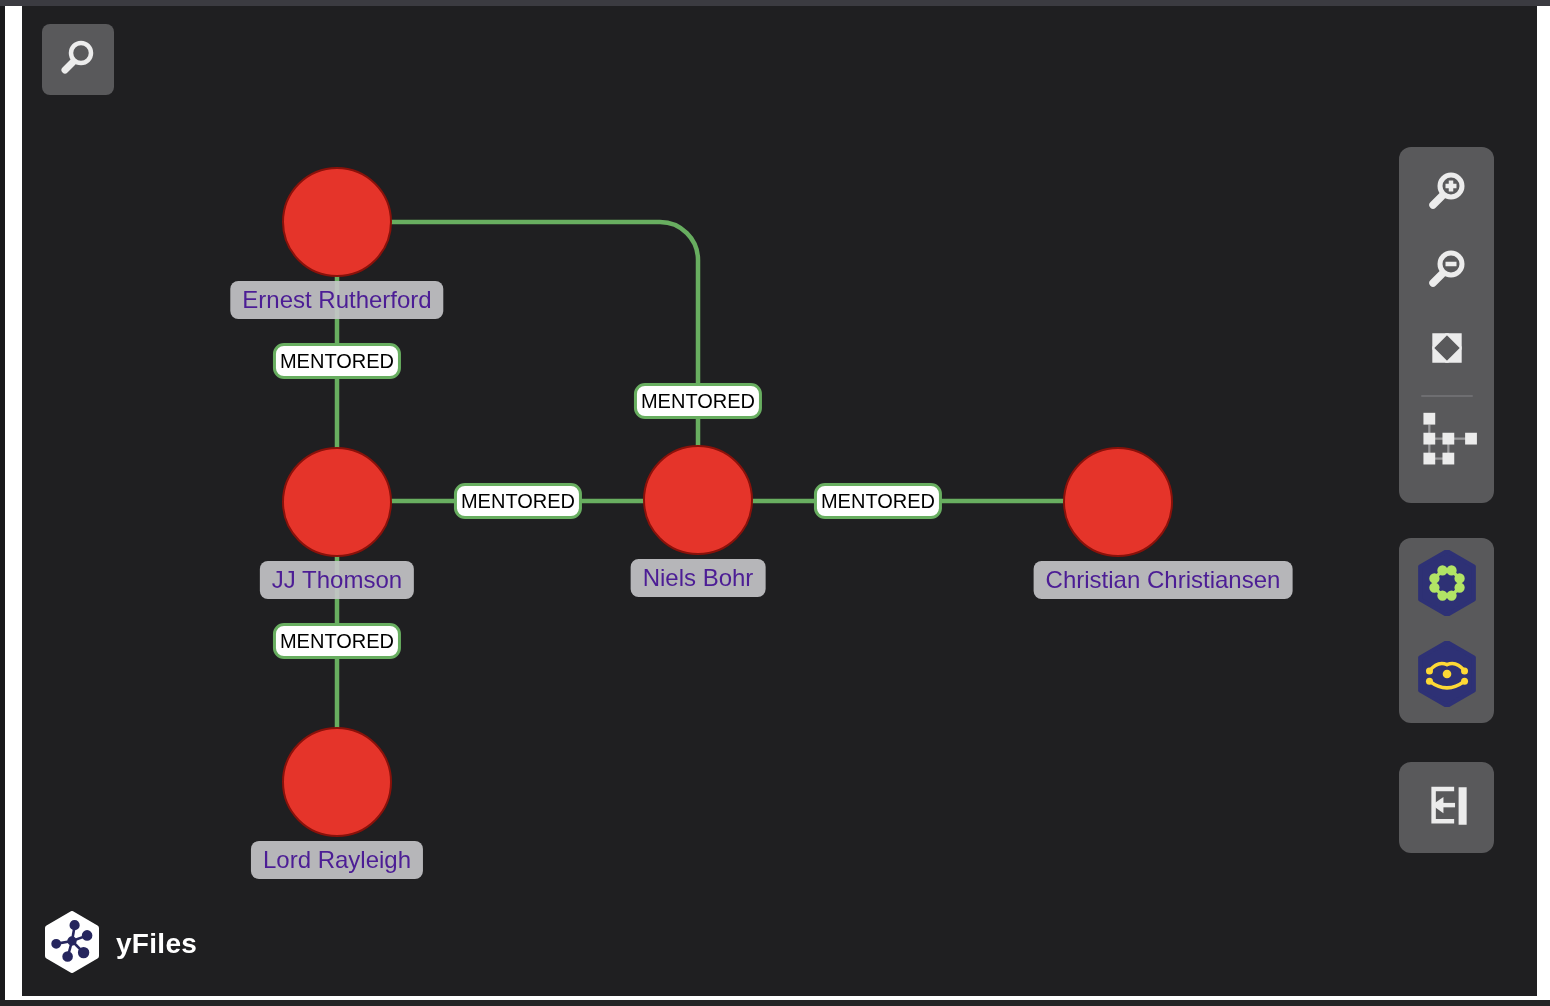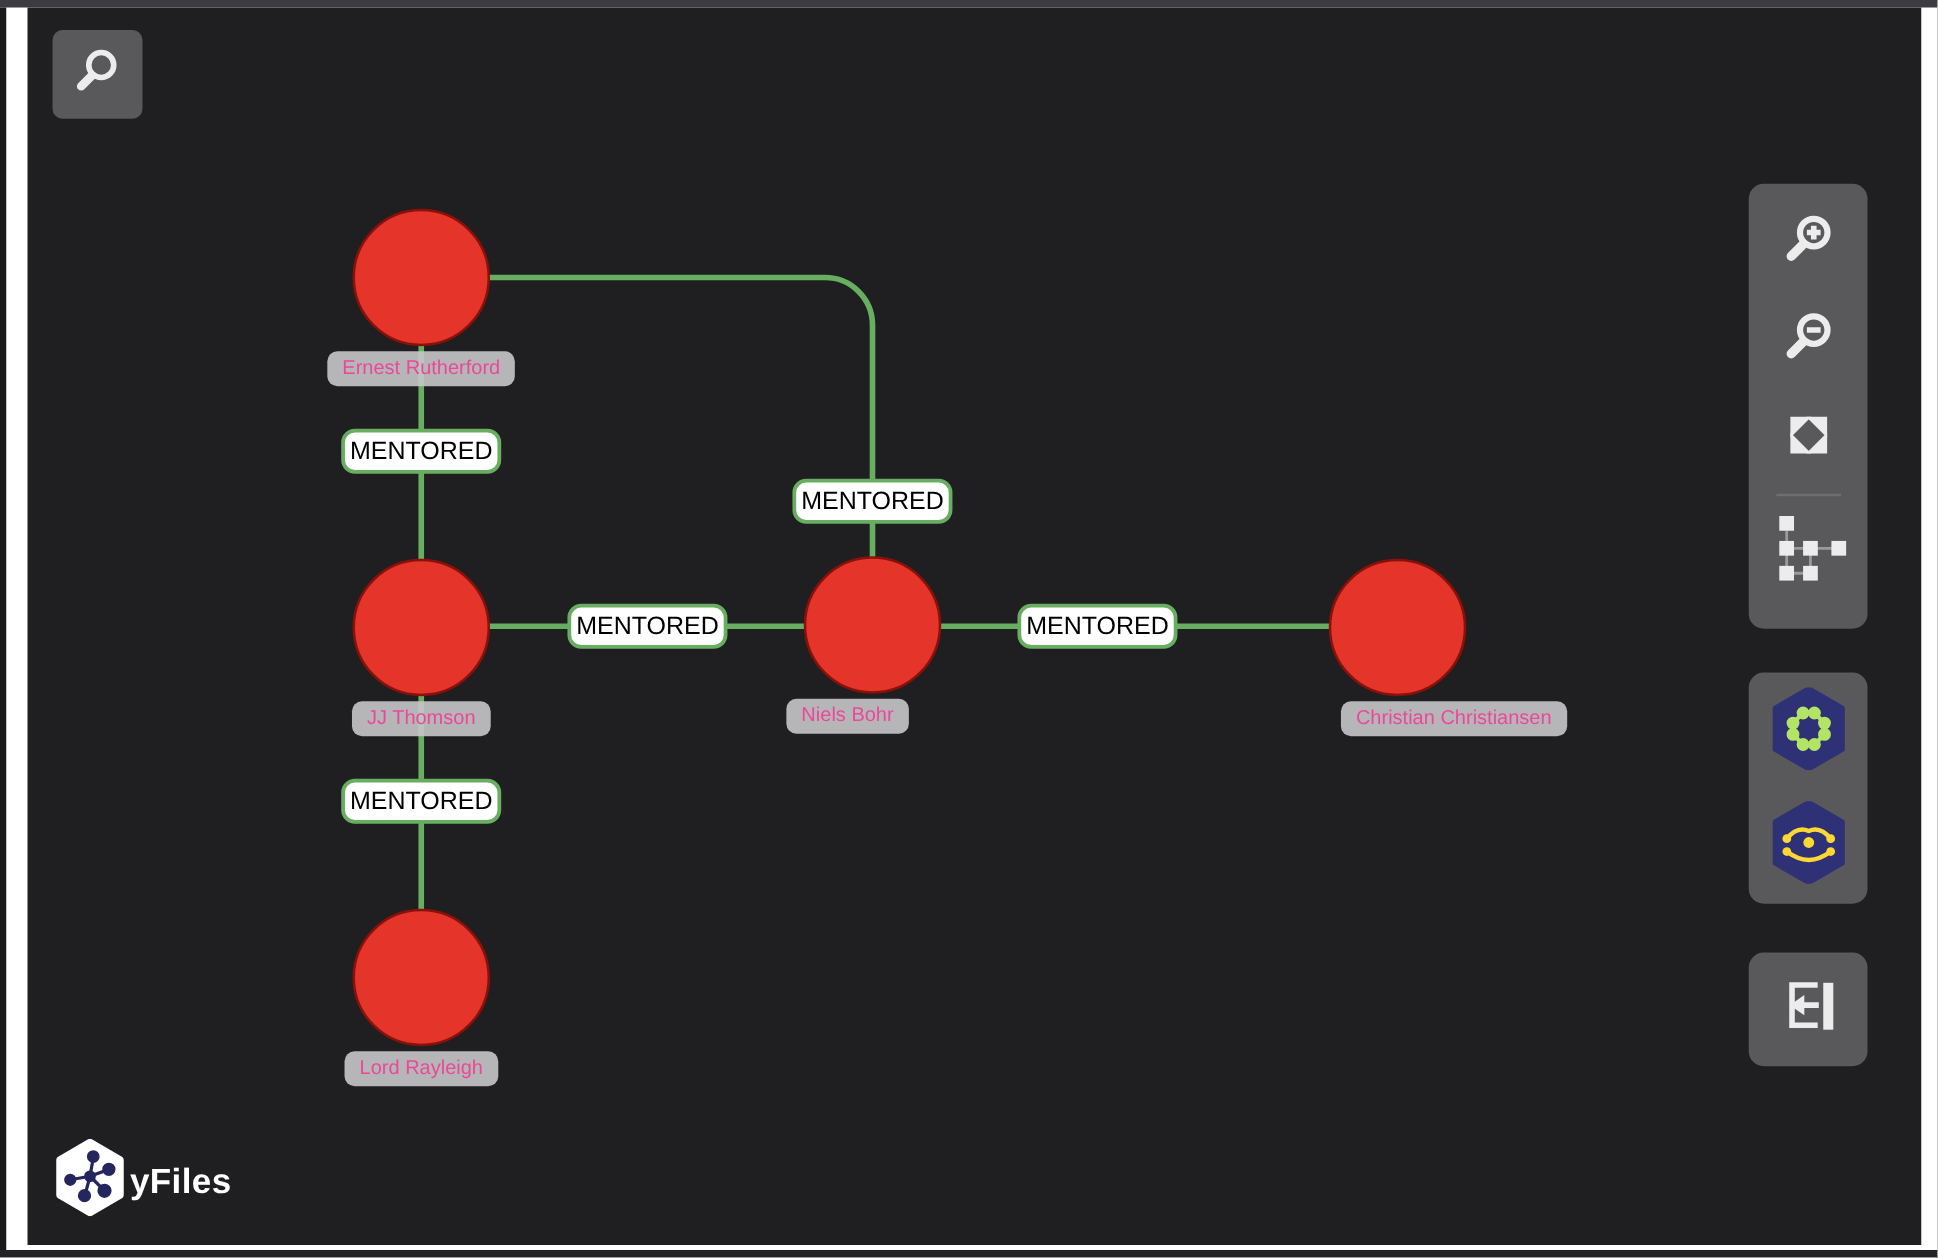--- a/index.html
+++ b/index.html
@@ -7,41 +7,41 @@
   #stage{position:relative;width:1550px;height:1006px;overflow:hidden;background:#ffffff;}
 
   .chrome-top{position:absolute;left:0;top:0;width:1550px;height:6px;background:#3b3b41;}
   .left-dark{position:absolute;left:0;top:6px;width:5px;height:994px;background:#19191b;}
   .bottom-dark{position:absolute;left:0;top:1000px;width:1550px;height:6px;background:#232325;}
   .canvas{position:absolute;left:22px;top:6px;width:1515px;height:990px;background:#1f1f21;}
 
   #graph-svg{position:absolute;left:0;top:0;width:1550px;height:1006px;z-index:2;}
 
   .node-label{position:absolute;transform:translateX(-50%);background:rgba(199,199,202,0.9);
-    color:#ec4899;font-size:16px;line-height:1.25;padding:4px 12px;border-radius:8px;
+    color:#4c1d95;font-size:24px;line-height:1.25;padding:4px 12px;border-radius:8px;
     white-space:nowrap;z-index:3;}
   .edge-label{position:absolute;transform:translate(-50%,-50%);background:#ffffff;
     color:#000;font-size:20px;line-height:1.2;padding:3px 4px;border:3.5px solid #68ae60;
     border-radius:11px;white-space:nowrap;z-index:3;}
 
   .tool-btn{display:flex;align-items:center;justify-content:center;cursor:pointer;}
   .search-btn{position:absolute;left:42px;top:24px;width:72px;height:71px;background:#59595b;
     border-radius:8px;z-index:5;}
   .toolbar{position:absolute;left:1399px;width:95px;background:#59595b;border-radius:12px;
     display:flex;flex-direction:column;align-items:center;z-index:5;}
   .toolbar-view{top:147px;height:356px;padding-top:8px;box-sizing:border-box;}
   .toolbar-view .tool-btn{width:95px;height:78px;}
   .toolbar-layout{top:538px;height:185px;justify-content:space-evenly;}
   .toolbar-layout .tool-btn{width:95px;height:88px;}
   .divider{width:52px;height:2px;background:#6e6e71;border-radius:1px;margin:6px 0;}
   .exit-btn{position:absolute;left:1399px;top:762px;width:95px;height:91px;background:#59595b;
     border-radius:12px;z-index:5;}
 
   .brand{position:absolute;left:42px;top:911px;display:flex;align-items:center;z-index:5;}
-  .brand-text{color:#ffffff;font-size:28px;font-weight:600;margin-left:2px;letter-spacing:0.3px;}
+  .brand-text{color:#ffffff;font-size:28px;font-weight:600;margin-left:14px;letter-spacing:0.3px;}
 </style>
 </head>
 <body>
 
 <div id="stage">
 
   <div class="canvas"></div>
   <div class="chrome-top"></div>
   <div class="left-dark"></div>
   <div class="bottom-dark"></div>
@@ -54,21 +54,21 @@
       <path d="M337,556 L337,728" fill="none" stroke="#68ae60" stroke-width="4.5"></path>
       <circle cx="337" cy="222" r="54" fill="#e5342a" stroke="#8a110a" stroke-width="2"></circle>
       <circle cx="337" cy="502" r="54" fill="#e5342a" stroke="#8a110a" stroke-width="2"></circle>
       <circle cx="698" cy="500" r="54" fill="#e5342a" stroke="#8a110a" stroke-width="2"></circle>
       <circle cx="1118" cy="502" r="54" fill="#e5342a" stroke="#8a110a" stroke-width="2"></circle>
       <circle cx="337" cy="782" r="54" fill="#e5342a" stroke="#8a110a" stroke-width="2"></circle>
     </svg>
   <div id="labels-layer">
       <div class="node-label" style="left: 337px; top: 281px;">Ernest Rutherford</div>
       <div class="node-label" style="left: 337px; top: 561px;">JJ Thomson</div>
-      <div class="node-label" style="left: 678px; top: 559px;">Niels Bohr</div>
+      <div class="node-label" style="left: 698px; top: 559px;">Niels Bohr</div>
       <div class="node-label" style="left: 1118px; top: 561px; margin-left: 45px;">Christian Christiansen</div>
       <div class="node-label" style="left: 337px; top: 841px;">Lord Rayleigh</div>
       <div class="edge-label" style="left: 337px; top: 361px;">MENTORED</div>
       <div class="edge-label" style="left: 698px; top: 401px;">MENTORED</div>
       <div class="edge-label" style="left: 518px; top: 501px;">MENTORED</div>
       <div class="edge-label" style="left: 878px; top: 501px;">MENTORED</div>
       <div class="edge-label" style="left: 337px; top: 641px;">MENTORED</div>
     </div>
 
   <div class="search-btn tool-btn">

